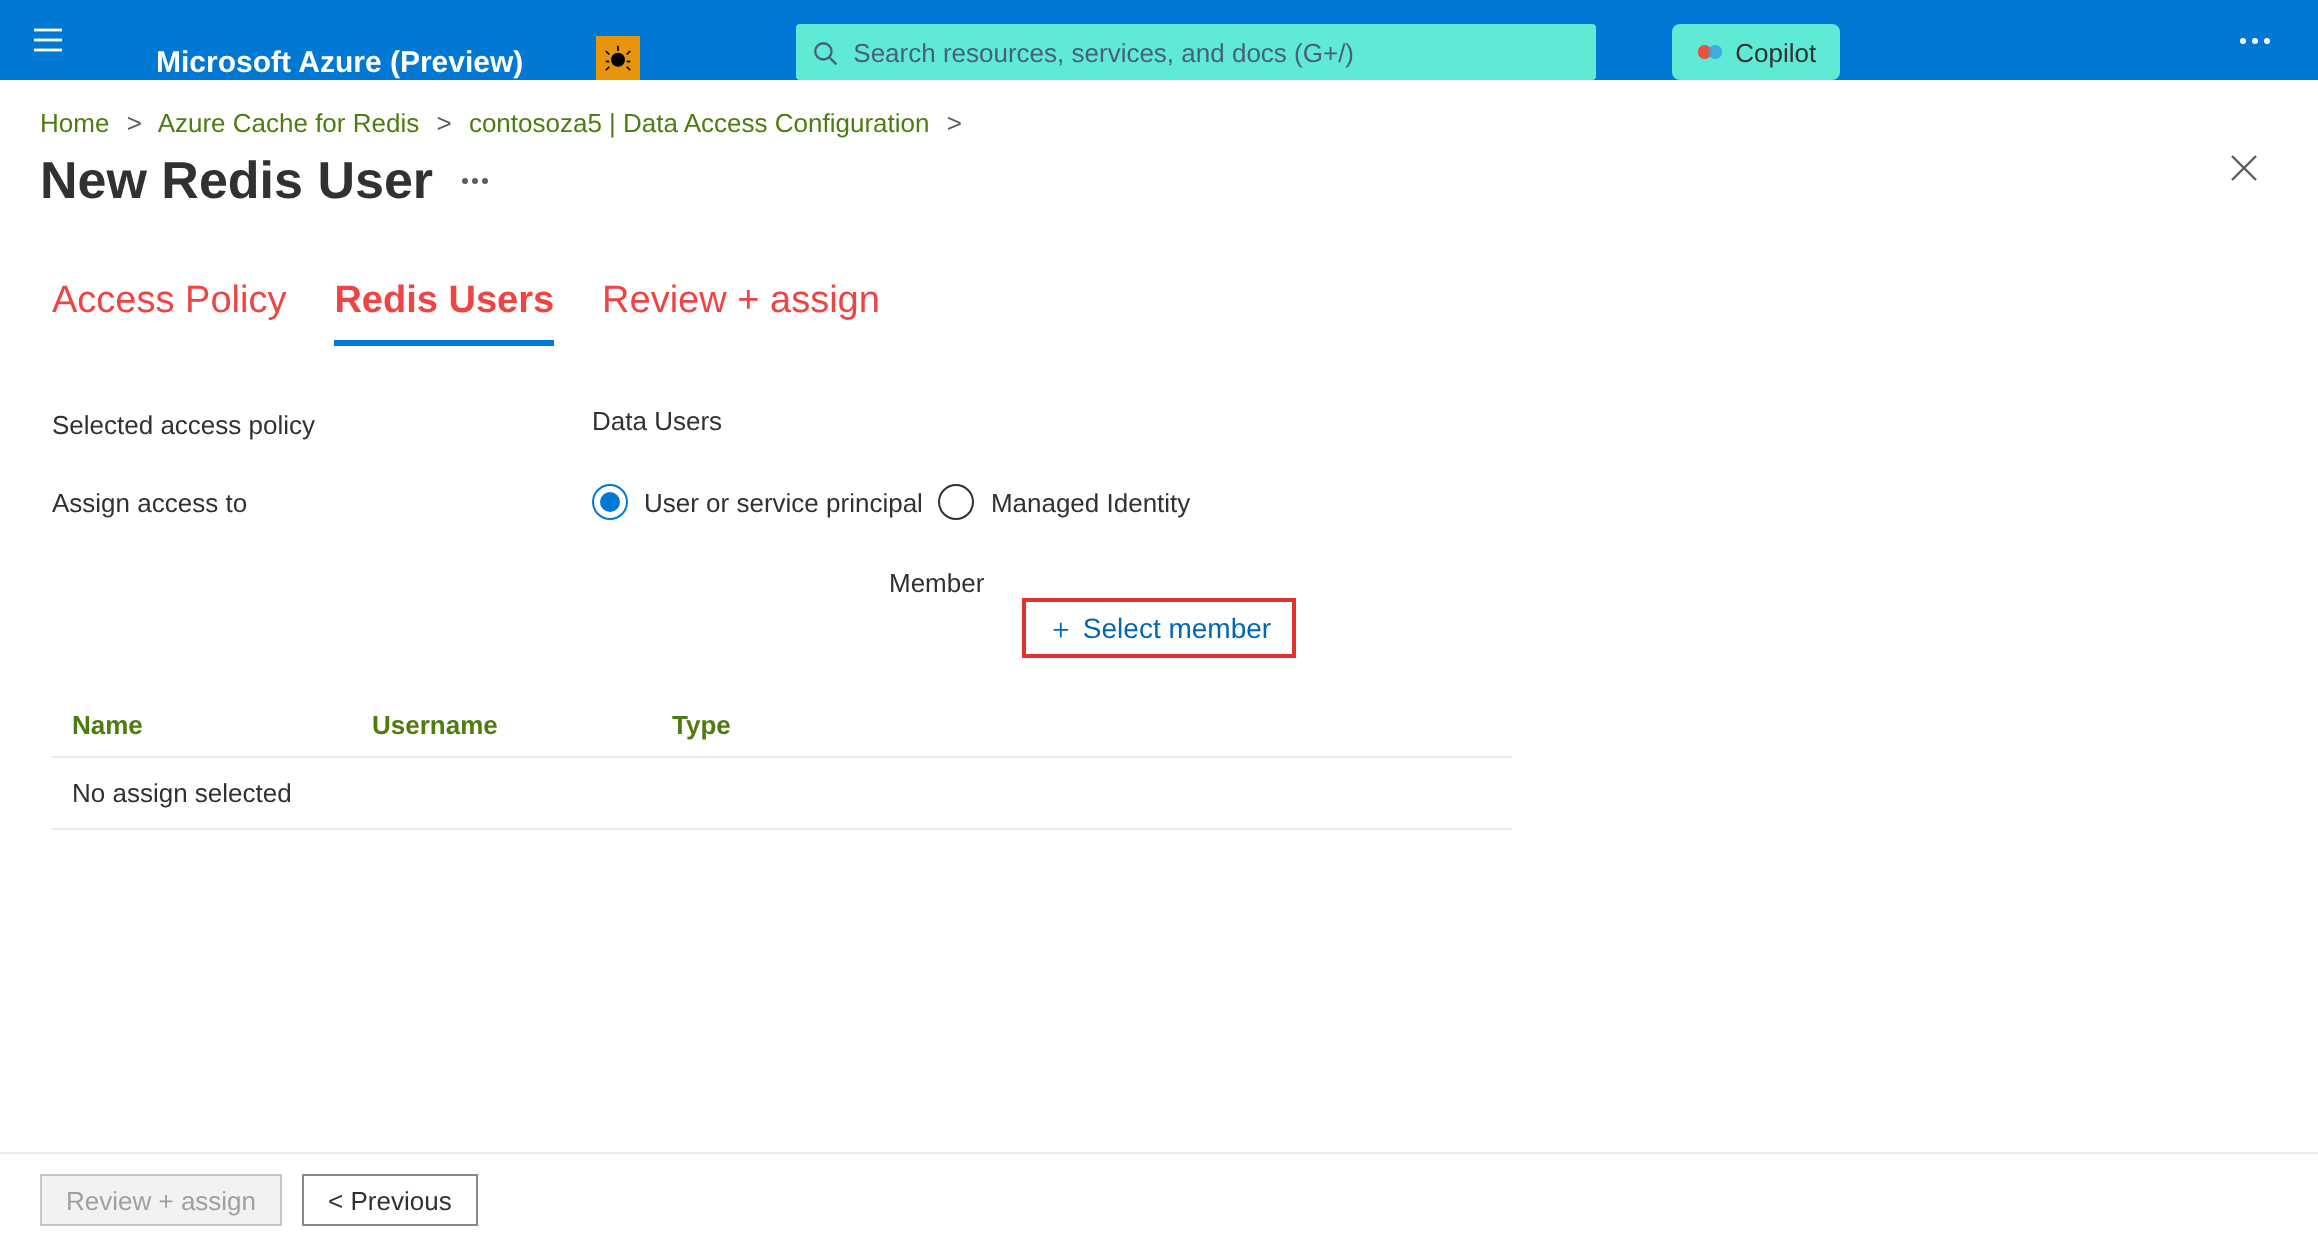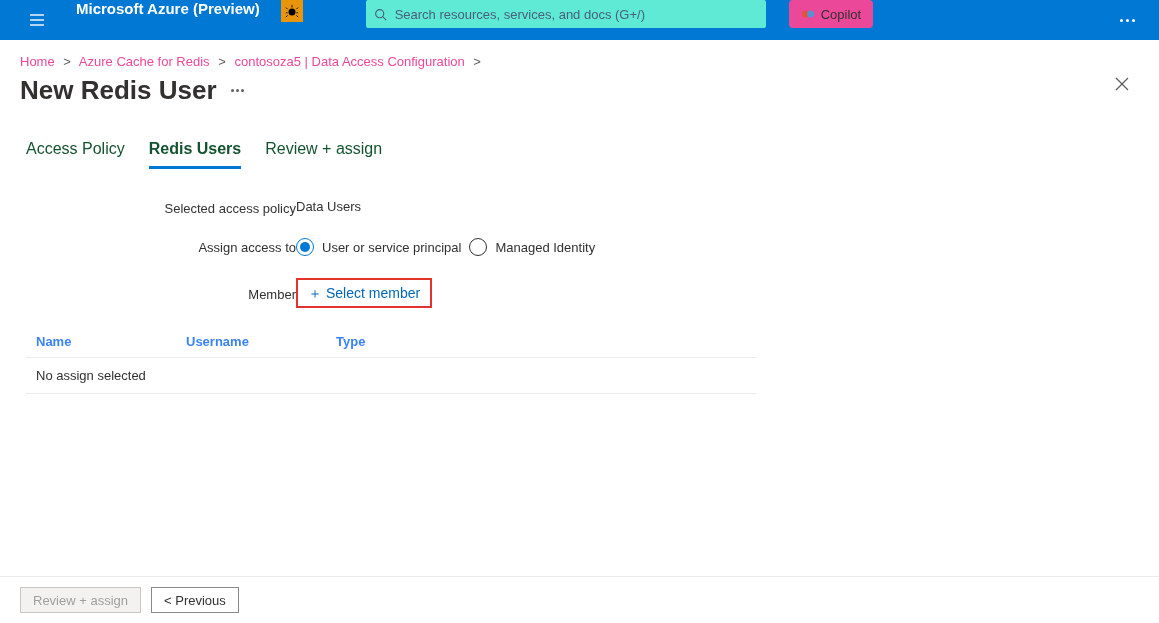--- a/index.html
+++ b/index.html
@@ -12,23 +12,23 @@
     height: 623px;
     overflow: hidden;
     position: relative;
   }
 
   
   .topbar {
     height: 40px;
     background: #0078d4;
     display: flex;
-    align-items: flex-start;
-    padding: 0 17px;
-    gap: 13px;
+    align-items: flex-end;
+    padding: 0 4px;
+    gap: 28px;
     color: #fff;
     position: relative;
   }
   .hamburger {
     width: 40px; height: 40px;
     display: flex; align-items: center; justify-content: center;
     cursor: pointer;
   }
   .hamburger svg { width: 16px; height: 16px; }
   .brand {
@@ -60,21 +60,21 @@
     border: none; outline: none;
     background: transparent;
     flex: 1;
     font-size: 13px;
     color: #49607d;
   }
   .searchbox input::placeholder { color: #49607d; }
   .copilot-btn {
     margin-left: 10px;
     height: 28px;
-    background: #ec4899;
+    background: #5eead4;
     border-radius: 4px;
     display: flex;
     align-items: center;
     padding: 0 12px;
     gap: 6px;
     color: #323130;
     font-size: 13px;
     cursor: pointer;
   }
   .kebab {
@@ -88,21 +88,21 @@
     width: 3px; height: 3px; background: #fff; border-radius: 50%;
     margin: 0 1.5px;
   }
 
   
   .breadcrumb {
     padding: 14px 20px 2px 20px;
     font-size: 13px;
     color: #605e5c;
   }
-  .breadcrumb a { color: #ec4899; text-decoration: none; cursor: pointer; }
+  .breadcrumb a { color: #4d7c0f; text-decoration: none; cursor: pointer; }
   .breadcrumb .sep { margin: 0 5px; color: #605e5c; }
 
   
   .page-title-row {
     display: flex;
     align-items: center;
     padding: 4px 20px 28px 20px;
     position: relative;
   }
   .page-title {
@@ -132,38 +132,37 @@
 
   
   .tabs {
     display: flex;
     gap: 24px;
     padding: 0 26px;
     border-bottom: none;
   }
   .tab {
     padding: 6px 0 8px 0;
-    font-size: 16px;
-    color: #14532d;
+    font-size: 19px;
+    color: #ef4444;
     cursor: pointer;
     border-bottom: 3px solid transparent;
   }
   .tab.active {
     font-weight: 600;
     border-bottom: 3px solid #0078d4;
   }
 
   
   .form-area {
     padding: 30px 26px 0 26px;
   }
   .form-row {
     display: flex;
     margin-bottom: 16px;
-    text-align: right;
   }
   .form-label {
     width: 270px;
     font-size: 13px;
     color: #323130;
     padding-top: 2px;
   }
   .form-value {
     font-size: 13px;
     color: #323130;
@@ -207,21 +206,21 @@
 
   
   .members-table {
     margin: 18px 26px 0 26px;
     width: 730px;
   }
   .mt-head {
     display: flex;
     padding: 8px 10px;
     font-weight: 600;
-    color: #3b82f6;
+    color: #4d7c0f;
     border-bottom: 1px solid #edebe9;
   }
   .mt-row {
     display: flex;
     padding: 10px 10px;
     border-bottom: 1px solid #edebe9;
     color: #323130;
   }
   .col-name { width: 150px; }
   .col-user { width: 150px; }
@@ -344,21 +343,21 @@
           </div>
         <span>User or service principal</span>
       </div>
       <div class="radio-row">
         <div class="radio-outer"></div>
         <span>Managed Identity</span>
       </div>
     </div>
   </div>
 
-  <div class="form-row" style="margin-top:22px; align-items:center;">
+  <div class="form-row" style="margin-top:22px; align-items:center;flex-direction:column;">
     <div class="form-label">Member</div>
     <div class="select-member-btn">
       <span class="plus">＋</span>
       <span>Select member</span>
     </div>
   </div>
 
 </div>
 
 <div class="members-table">

